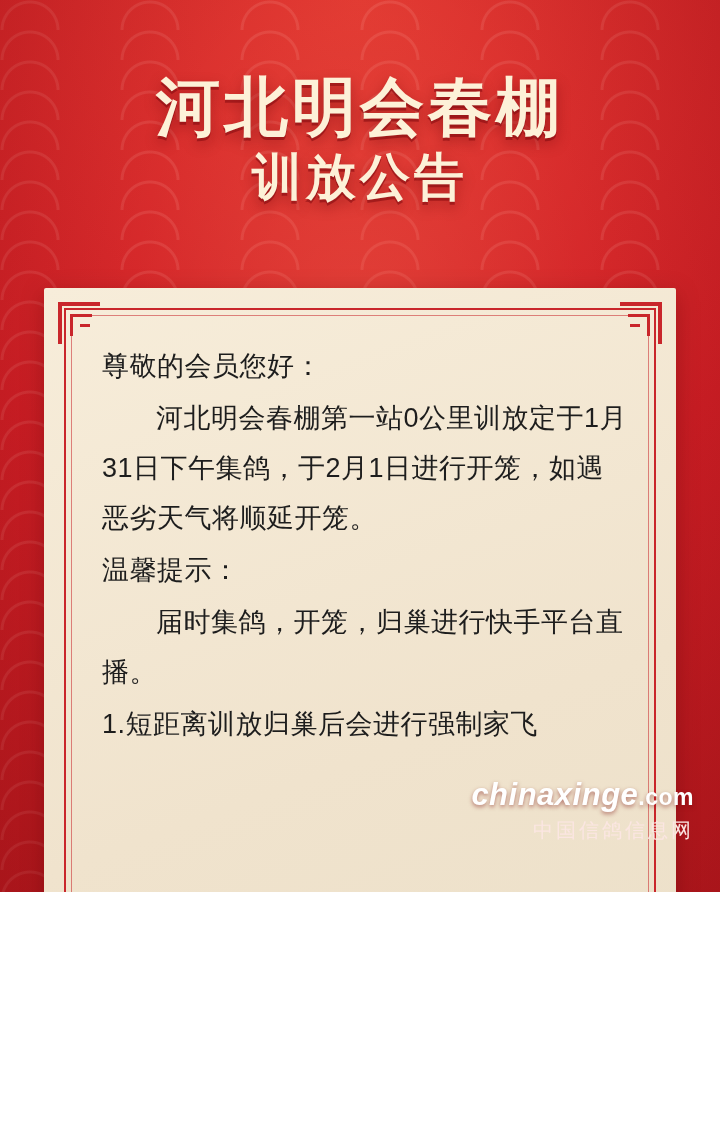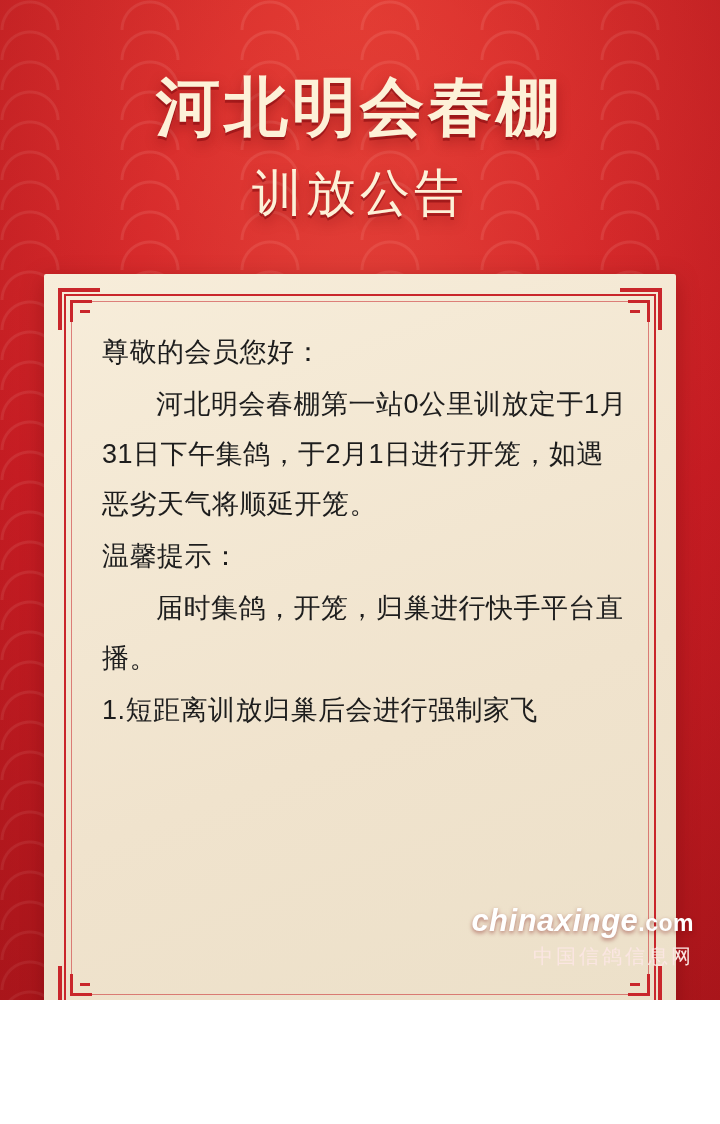--- a/index.html
+++ b/index.html
@@ -10,21 +10,21 @@
   body {
     width: 720px;
     height: 1124px;
     overflow: hidden;
     font-family: "Liberation Sans", "DejaVu Sans", sans-serif;
   }
 
   .poster {
     position: relative;
     width: 720px;
-    height: 1000px;
+    height: 892px;
     background: #d4232a;
     background-image:
       radial-gradient(circle at 50% 0%, #e23b33 0%, #cf1f26 55%, #b81a20 100%);
     overflow: hidden;
   }
 
   
   .bg-pattern {
     position: absolute;
     inset: 0;
@@ -54,36 +54,36 @@
     font-size: 64px;
     line-height: 1.1;
     font-weight: bold;
     color: #fdf1d8;
     letter-spacing: 4px;
     text-shadow:
       0 3px 0 rgba(130,10,14,0.55),
       0 6px 14px rgba(110,8,10,0.45);
   }
   .title-sub {
-    margin-top: 24px;
+    margin-top: 8px;
     font-size: 50px;
     line-height: 1.1;
-    font-weight: normal;
+    font-weight: bold;
     color: #fdf1d8;
     letter-spacing: 4px;
     text-shadow:
       0 3px 0 rgba(130,10,14,0.55),
       0 6px 14px rgba(110,8,10,0.45);
   }
 
   
   .card {
     position: absolute;
     left: 44px;
-    top: 274px;
+    top: 288px;
     width: 632px;
     height: 748px;
     background: #f3e7d3;
     background-image: linear-gradient(160deg, #f7edda 0%, #f0e3cd 60%, #ece0c9 100%);
     border-radius: 2px;
     box-shadow: 0 6px 22px rgba(90,6,10,0.35);
     z-index: 3;
   }
   
   .card-frame {
@@ -139,21 +139,21 @@
     margin: 0 0 2px 0;
   }
   .para.indent {
     text-indent: 2em;
   }
 
   
   .brand {
     position: absolute;
     right: 26px;
-    bottom: 30px;
+    bottom: 48px;
     text-align: right;
     z-index: 4;
   }
   .brand-main {
     font-size: 31px;
     font-weight: bold;
     font-style: italic;
     color: #ffffff;
     letter-spacing: 0.5px;
     text-shadow: 0 2px 4px rgba(120,10,12,0.5);

